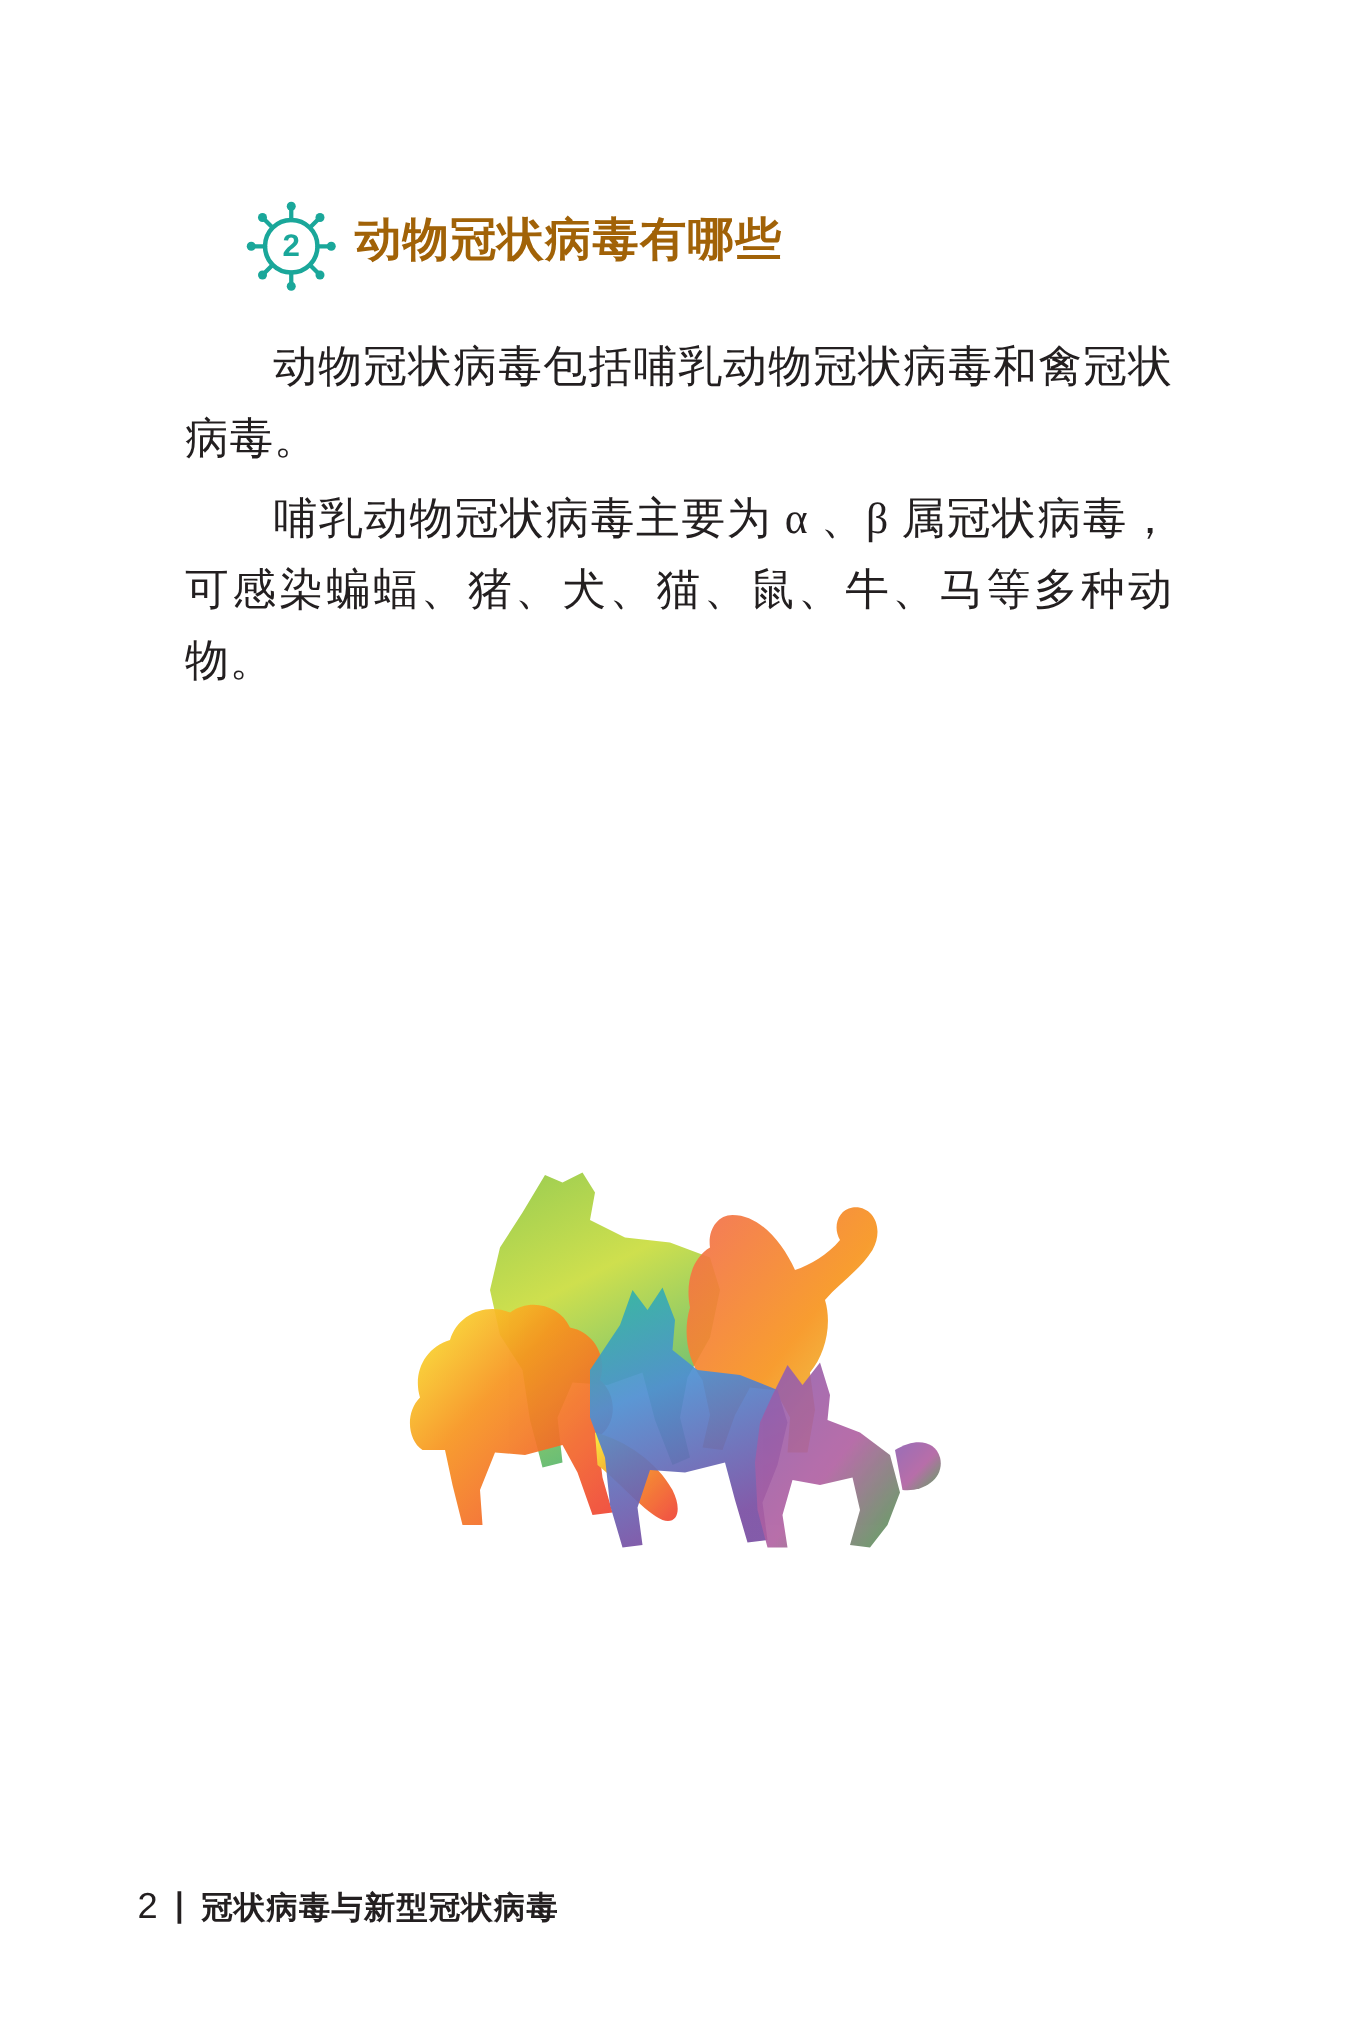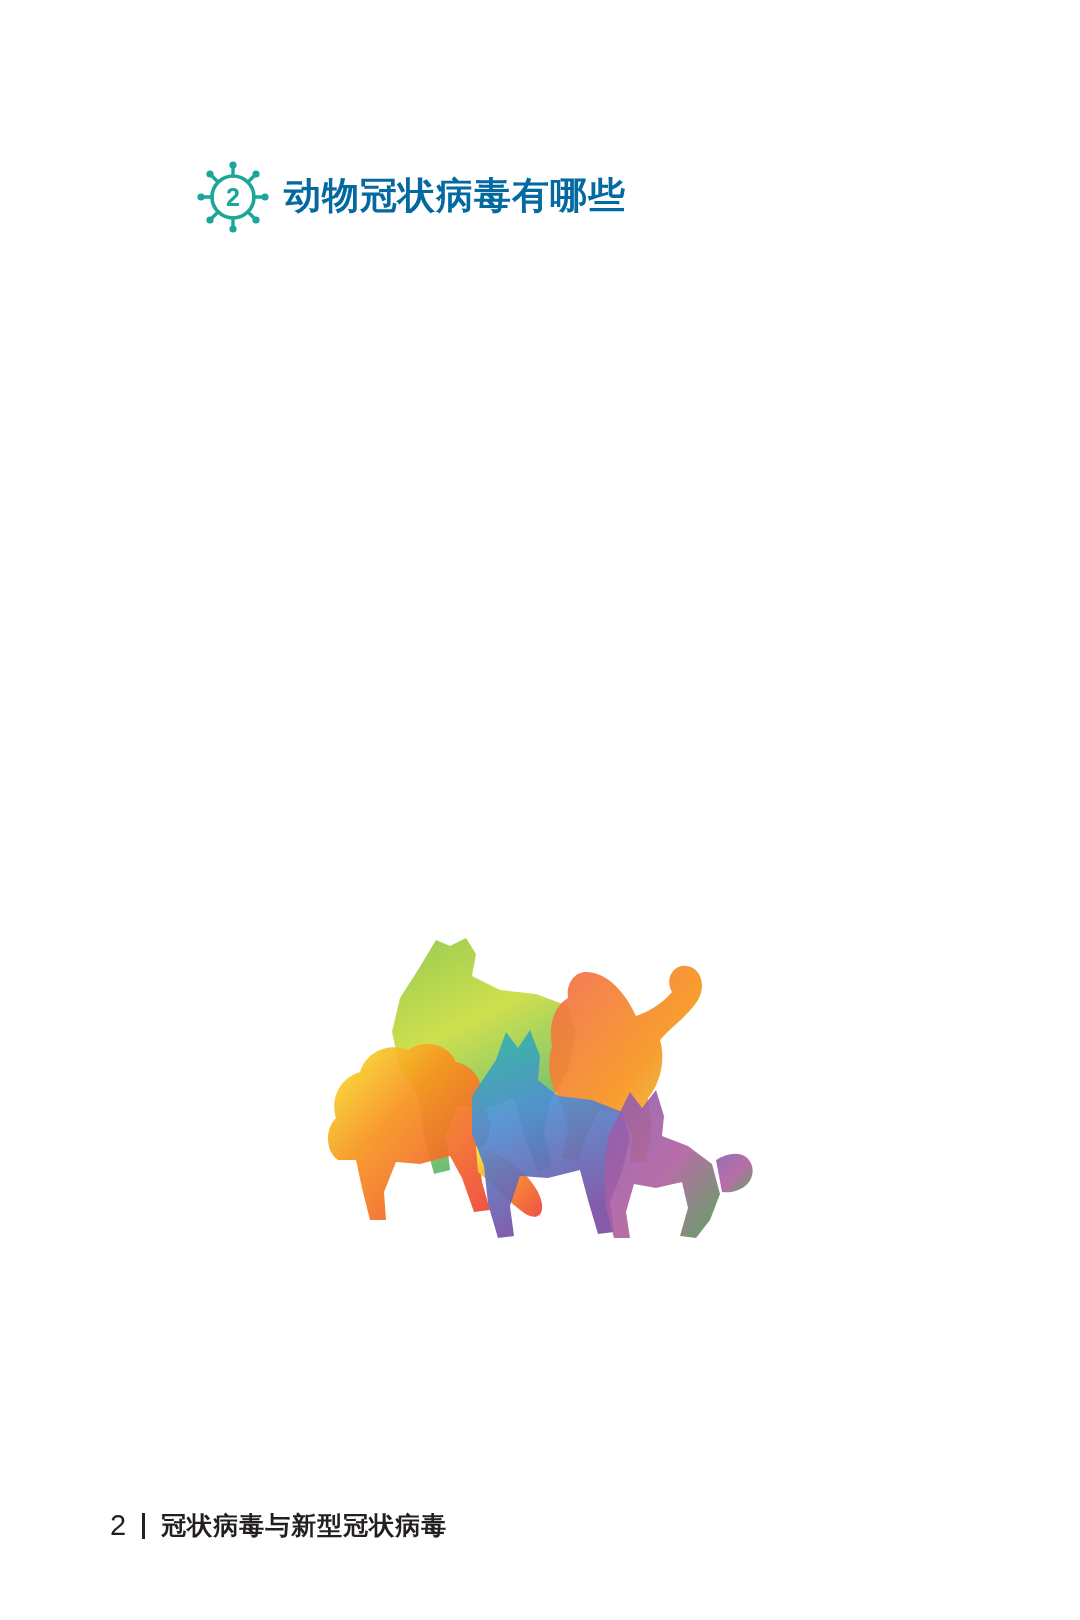--- a/index.html
+++ b/index.html
@@ -32,25 +32,25 @@
     gap: 14px;
   }
   .virus-badge {
     position: relative;
     width: 74px;
     height: 74px;
     flex: 0 0 auto;
   }
   .virus-badge svg { display: block; }
   .heading-text {
-    font-family: Liberation Serif, serif;
+    font-family: Liberation Mono, monospace;
     font-weight: bold;
     font-size: 37px;
     letter-spacing: 1px;
-    color: #0369a1;
+    color: #a16207;
     line-height: 1;
     padding-bottom: 3px;
   }
 
   
   .body-copy {
     position: absolute;
     left: 148px;
     top: 266px;
     width: 790px;
@@ -132,20 +132,22 @@
           <circle cx="14" cy="60" r="3.6"></circle>
         </g>
         <circle cx="37" cy="37" r="21" fill="none" stroke="#1aa79a" stroke-width="3.6"></circle>
         <text x="37" y="37" text-anchor="middle" dominant-baseline="central" font-family="Liberation Sans, sans-serif" font-size="25" font-weight="bold" fill="#1aa79a">2</text>
       </svg>
     </div>
     <div class="heading-text">动物冠状病毒有哪些</div>
   </div>
 
   <div class="body-copy">
+    <p class="para"><span class="indent"></span><span>动物冠状病毒包括哺乳动物冠状病毒和禽冠状病毒。</span></p>
+    <p class="para"><span class="indent"></span><span>哺乳动物冠状病毒主要为 α 、β 属冠状病毒，可感染蝙蝠、猪、犬、猫、鼠、牛、马等多种动物。</span></p>
   </div>
 
   <div class="illustration">
     <svg viewBox="0 0 460 360" aria-hidden="true">
       <defs>
         <linearGradient id="gHorse" x1="0" y1="0" x2="0.4" y2="1">
           <stop offset="0%" stop-color="#8cc63f"></stop>
           <stop offset="45%" stop-color="#c9dc3a"></stop>
           <stop offset="100%" stop-color="#4fb36b"></stop>
         </linearGradient>

